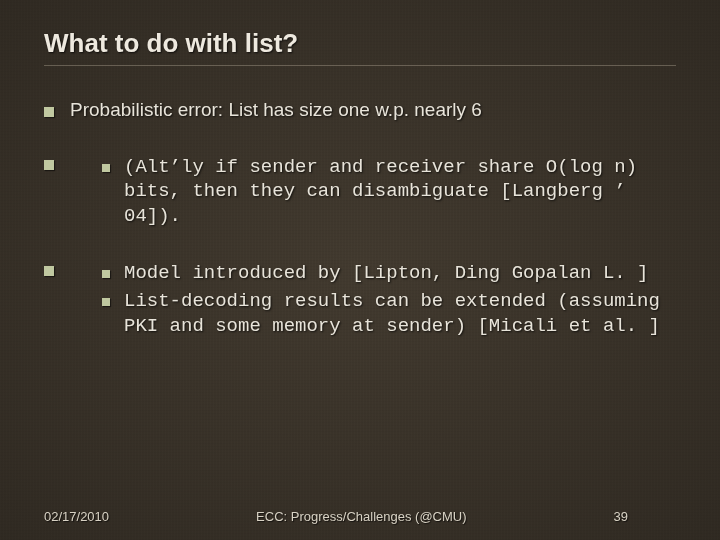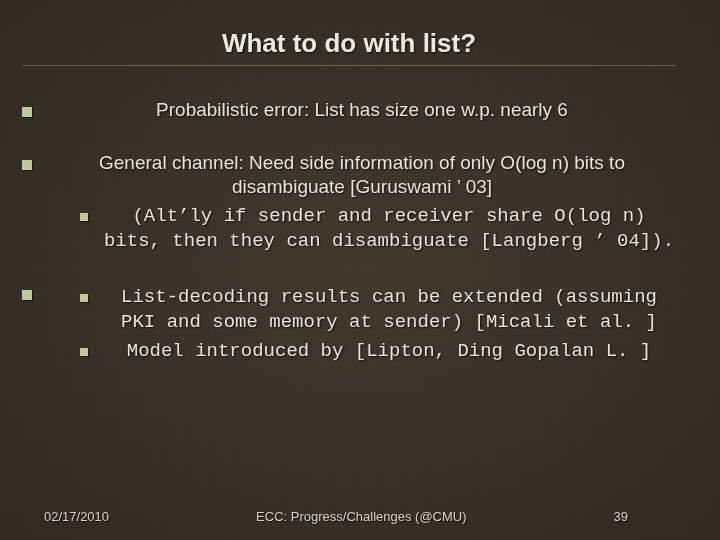--- a/index.html
+++ b/index.html
@@ -16,23 +16,22 @@
       repeating-linear-gradient(90deg, rgba(255,255,255,0.02) 0px, rgba(255,255,255,0.02) 1px, transparent 1px, transparent 3px),
       repeating-linear-gradient(0deg, rgba(0,0,0,0.05) 0px, rgba(0,0,0,0.05) 1px, transparent 1px, transparent 3px);
     font-family: Verdana, Geneva, sans-serif;
     color: #e8e4da;
     position: relative;
   }
   .slide {
     box-sizing: border-box;
     width: 720px;
     height: 540px;
-    padding: 28px 44px 0 22px;
+    padding: 28px 44px 0 44px;
     position: relative;
-    text-align: center;
   }
   .title {
     font-weight: bold;
     font-size: 26px;
     color: #eee9df;
     text-shadow: 1px 1px 2px rgba(0,0,0,0.7);
     margin-bottom: 6px;
   }
   .title-underline {
     border-bottom: 1px solid rgba(200,190,170,0.35);
@@ -102,38 +101,37 @@
   <div class="content">
 
     <div class="lvl1">
       <div class="bullet"></div>
       <div class="text">Probabilistic error: List has size one w.p. nearly 6</div>
     </div>
 
     <div class="lvl1">
       <div class="bullet"></div>
       <div class="text">
-        <span>General channel: Need side information of only O(log n) bits to disambiguate [Guruswami ’ 03]</span>
         <div class="lvl2">
           <div class="bullet"></div>
           <div class="text">(Alt’ly if sender and receiver share O(log n) bits, then they can disambiguate [Langberg ’ 04]).</div>
         </div>
       </div>
     </div>
 
     <div class="lvl1">
       <div class="bullet"></div>
       <div class="text">
         <div class="lvl2">
           <div class="bullet"></div>
-          <div class="text">List-decoding results can be extended (assuming PKI and some memory at sender) [Micali et al. ]</div>
+          <div class="text">Model introduced by [Lipton, Ding Gopalan L. ]</div>
         </div>
         <div class="lvl2">
           <div class="bullet"></div>
-          <div class="text">Model introduced by [Lipton, Ding Gopalan L. ]</div>
+          <div class="text">List-decoding results can be extended (assuming PKI and some memory at sender) [Micali et al. ]</div>
         </div>
       </div>
     </div>
 
   </div>
 
   <div class="footer">
     <span>02/17/2010</span>
     <span>ECC: Progress/Challenges (@CMU)</span>
     <span>39</span>

